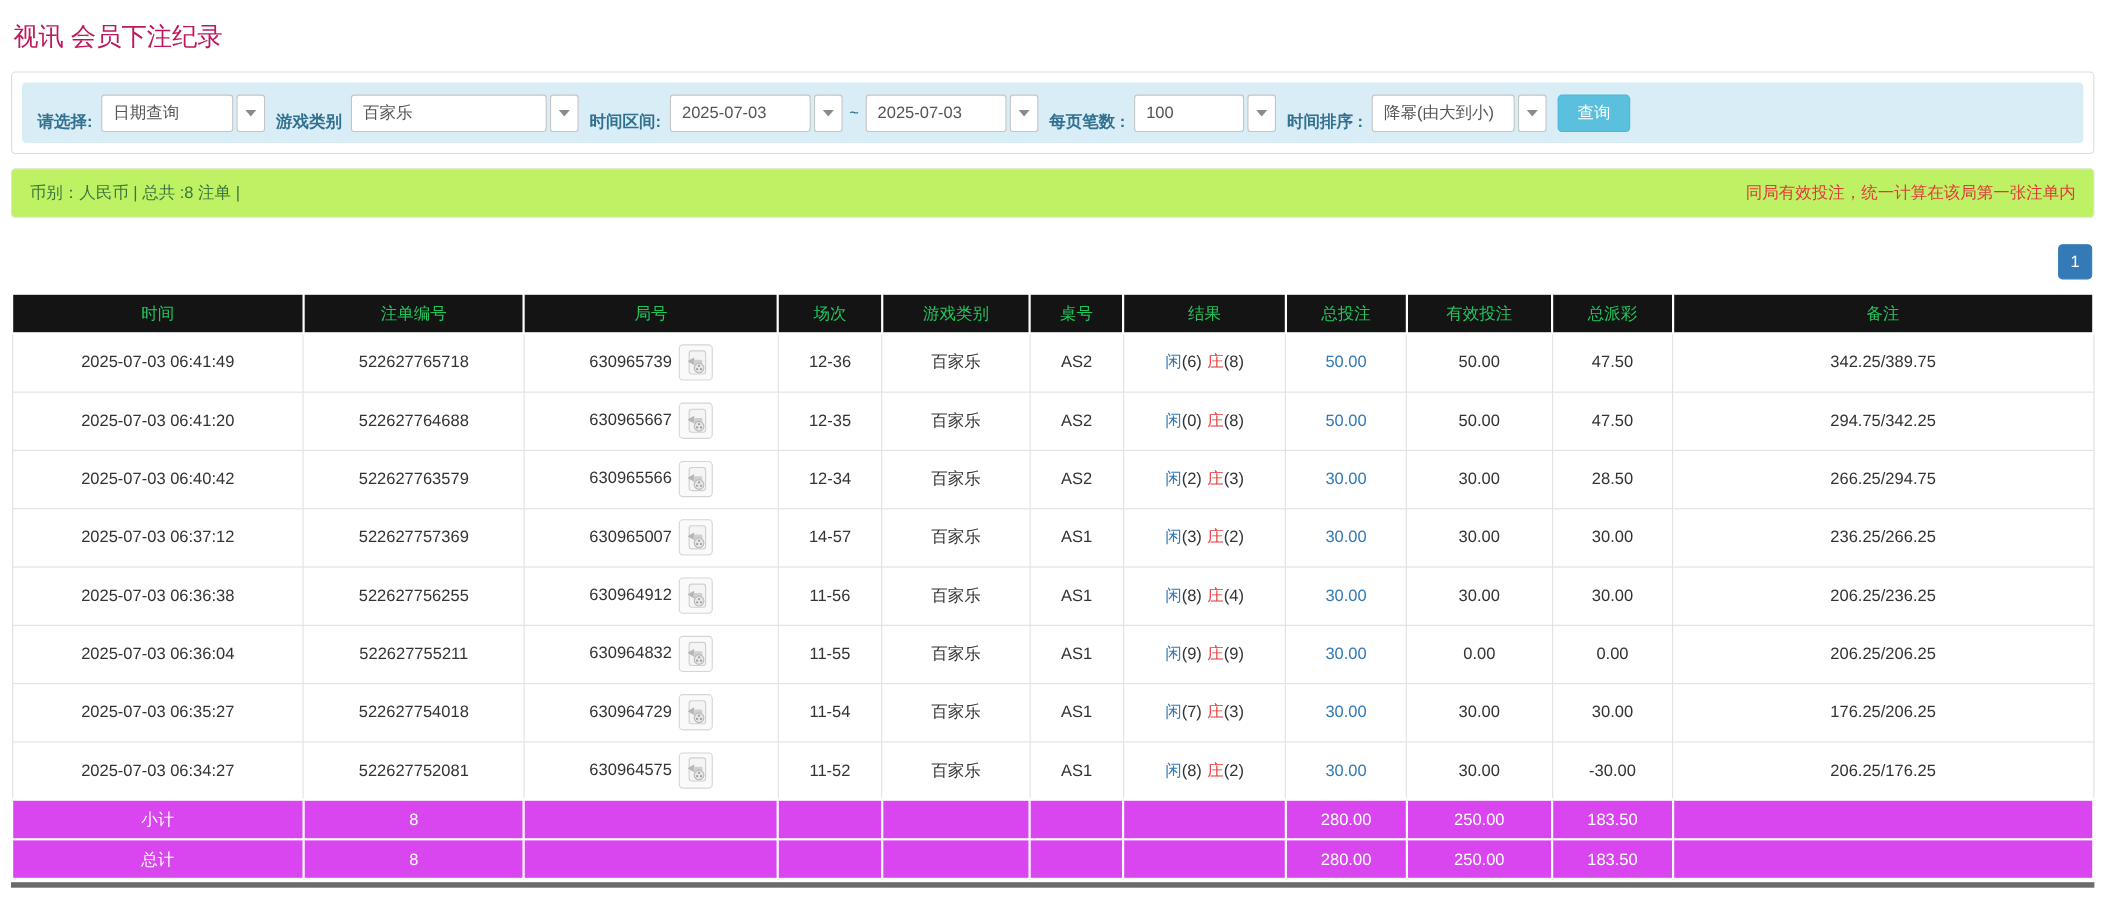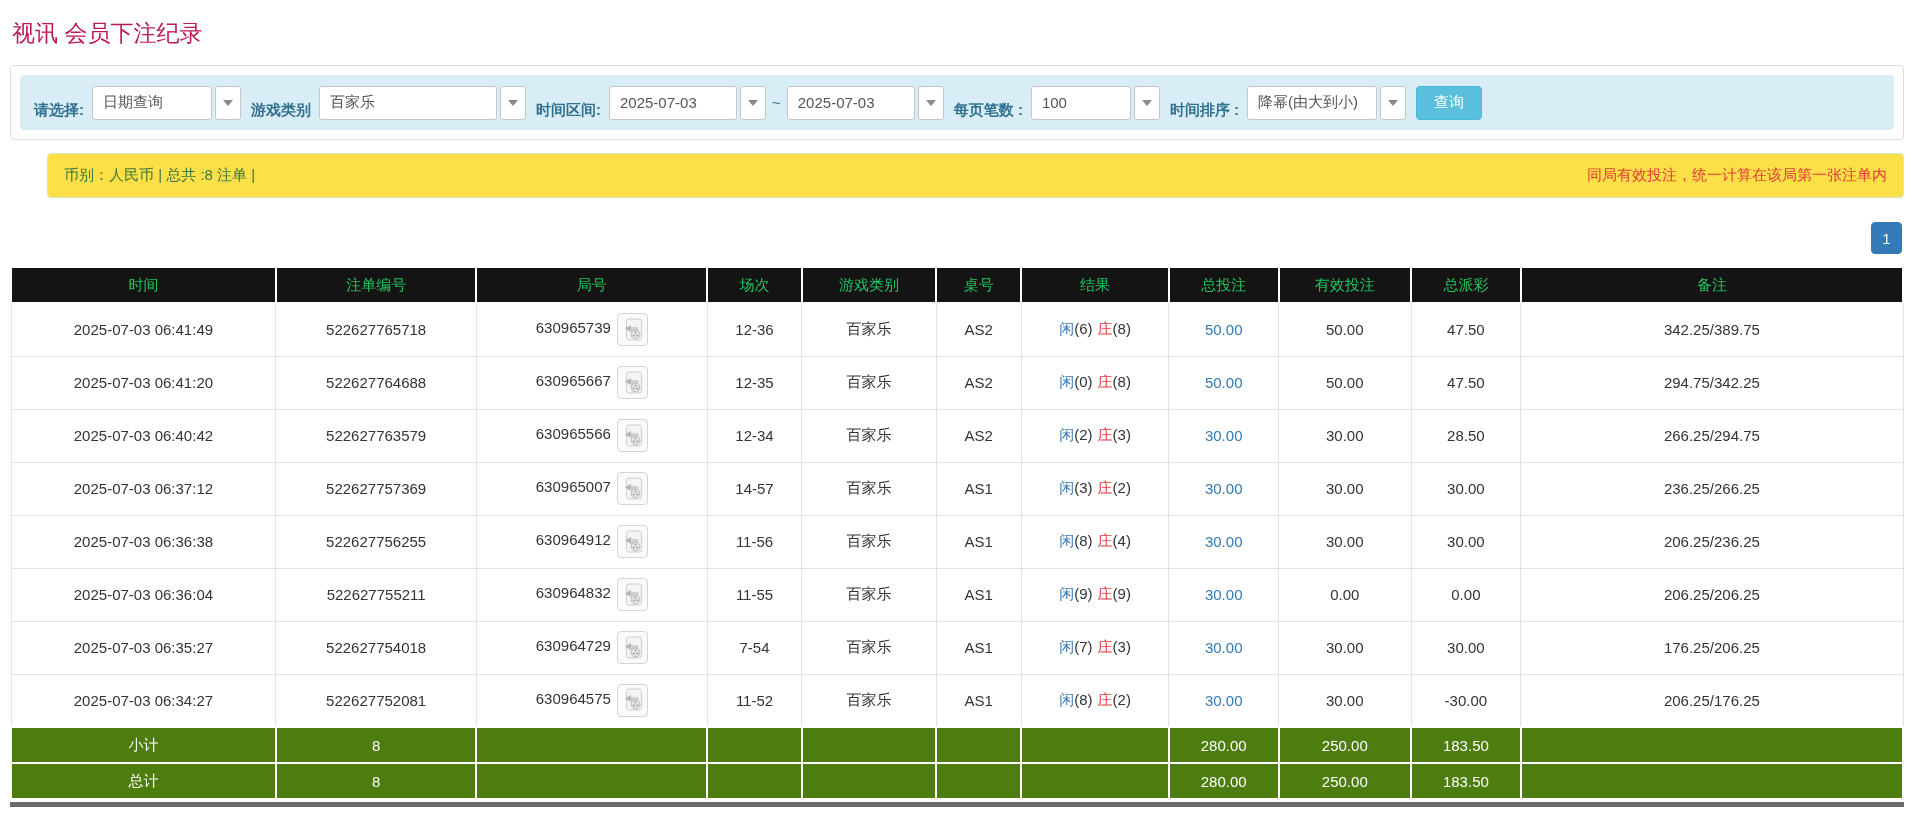--- a/index.html
+++ b/index.html
@@ -32,22 +32,22 @@
   .caret { width: 0; height: 0; border-left: 5px solid transparent; border-right: 5px solid transparent; border-top: 6px solid #8a8a8a; }
   .w-select { width: 120px; } .w-game { width: 178px; } .w-date { width: 128px; padding-left: 10px; }
   .w-size { width: 100px; text-align: center; } .w-sort { width: 130px; }
   .search-btn {
     margin-left: 10px; height: 34px; padding: 0 17px; font-size: 15px;
     background: #5bc0de; border: 1px solid #46b8da; border-radius: 4px; color: #fff; cursor: pointer;
   }
 
   
   .summary-bar {
-    margin-top: 13px; background: #fde047; border: 1px solid #d6e9c6; border-radius: 4px;
-    padding: 12px 16px; display: flex; justify-content: space-between; align-items: center; font-size: 15px; margin-left: 37px;
+    margin-top: 13px; background: #bef264; border: 1px solid #d6e9c6; border-radius: 4px;
+    padding: 12px 16px; display: flex; justify-content: space-between; align-items: center; font-size: 15px;
   }
   .summary-left { color: #3c763d; }
   .summary-right { color: #e4393c; }
 
   
   .pagination { display: flex; justify-content: flex-end; margin: 24px 2px 12px 2px; }
   .page-btn {
     min-width: 31px; height: 32px; background: #337ab7; border: 1px solid #337ab7;
     border-radius: 4px; color: #fff; font-size: 15px; cursor: pointer;
   }
@@ -56,21 +56,21 @@
   table { width: 100%; border-collapse: collapse; table-layout: fixed; font-size: 15px; }
   thead th {
     background: #141414; color: #22c55e; font-weight: normal; height: 36px;
     border: 2px solid #fff; text-align: center; padding: 0 4px;
   }
   tbody.data td {
     background: #fff; border: 1px solid #e2e2e2; height: 53px;
     text-align: center; color: #333; padding: 0 4px; overflow: hidden; white-space: nowrap;
   }
   tbody.totals td {
-    background: #4d7c0f; color: #fff; border: 2px solid #fff; height: 36px;
+    background: #d946ef; color: #fff; border: 2px solid #fff; height: 36px;
     text-align: center; padding: 0 4px;
   }
   .bet-link { color: #337ab7; text-decoration: none; cursor: pointer; }
   .player { color: #337ab7; }
   .banker { color: #e4393c; margin-left: 5px; }
   .score { color: #333; }
   .neg { color: #e4393c; }
 
   .video-btn {
     display: inline-flex; align-items: center; justify-content: center;
@@ -338,21 +338,21 @@
           <rect x="4.5" y="1" width="15" height="21" rx="2.5" fill="#f4f4f4" stroke="#cfcfcf"></rect>
           <path d="M9 7 L3 10.5 L9 14 Z" fill="#b5b5b5"></path>
           <rect x="8.5" y="9" width="8" height="5" rx="1" fill="#cfcfcf"></rect>
           <circle cx="13.5" cy="16.5" r="4.4" fill="#e6e6e6" stroke="#b8b8b8"></circle>
           <circle cx="13.5" cy="14.6" r="1" fill="#9d9d9d"></circle>
           <circle cx="11.7" cy="17.6" r="1" fill="#9d9d9d"></circle>
           <circle cx="15.3" cy="17.6" r="1" fill="#9d9d9d"></circle>
         </svg>
       </button>
     </td>
-    <td>7-54</td>
+    <td>11-54</td>
     <td>百家乐</td>
     <td>AS1</td>
     <td><span class="player">闲</span><span class="score">(7)</span><span class="banker">庄</span><span class="score">(3)</span></td>
     <td><a class="bet-link">30.00</a></td>
     <td>30.00</td>
     <td>30.00</td>
     <td>176.25/206.25</td>
   </tr>
         <tr>
     <td>2025-07-03 06:34:27</td>

